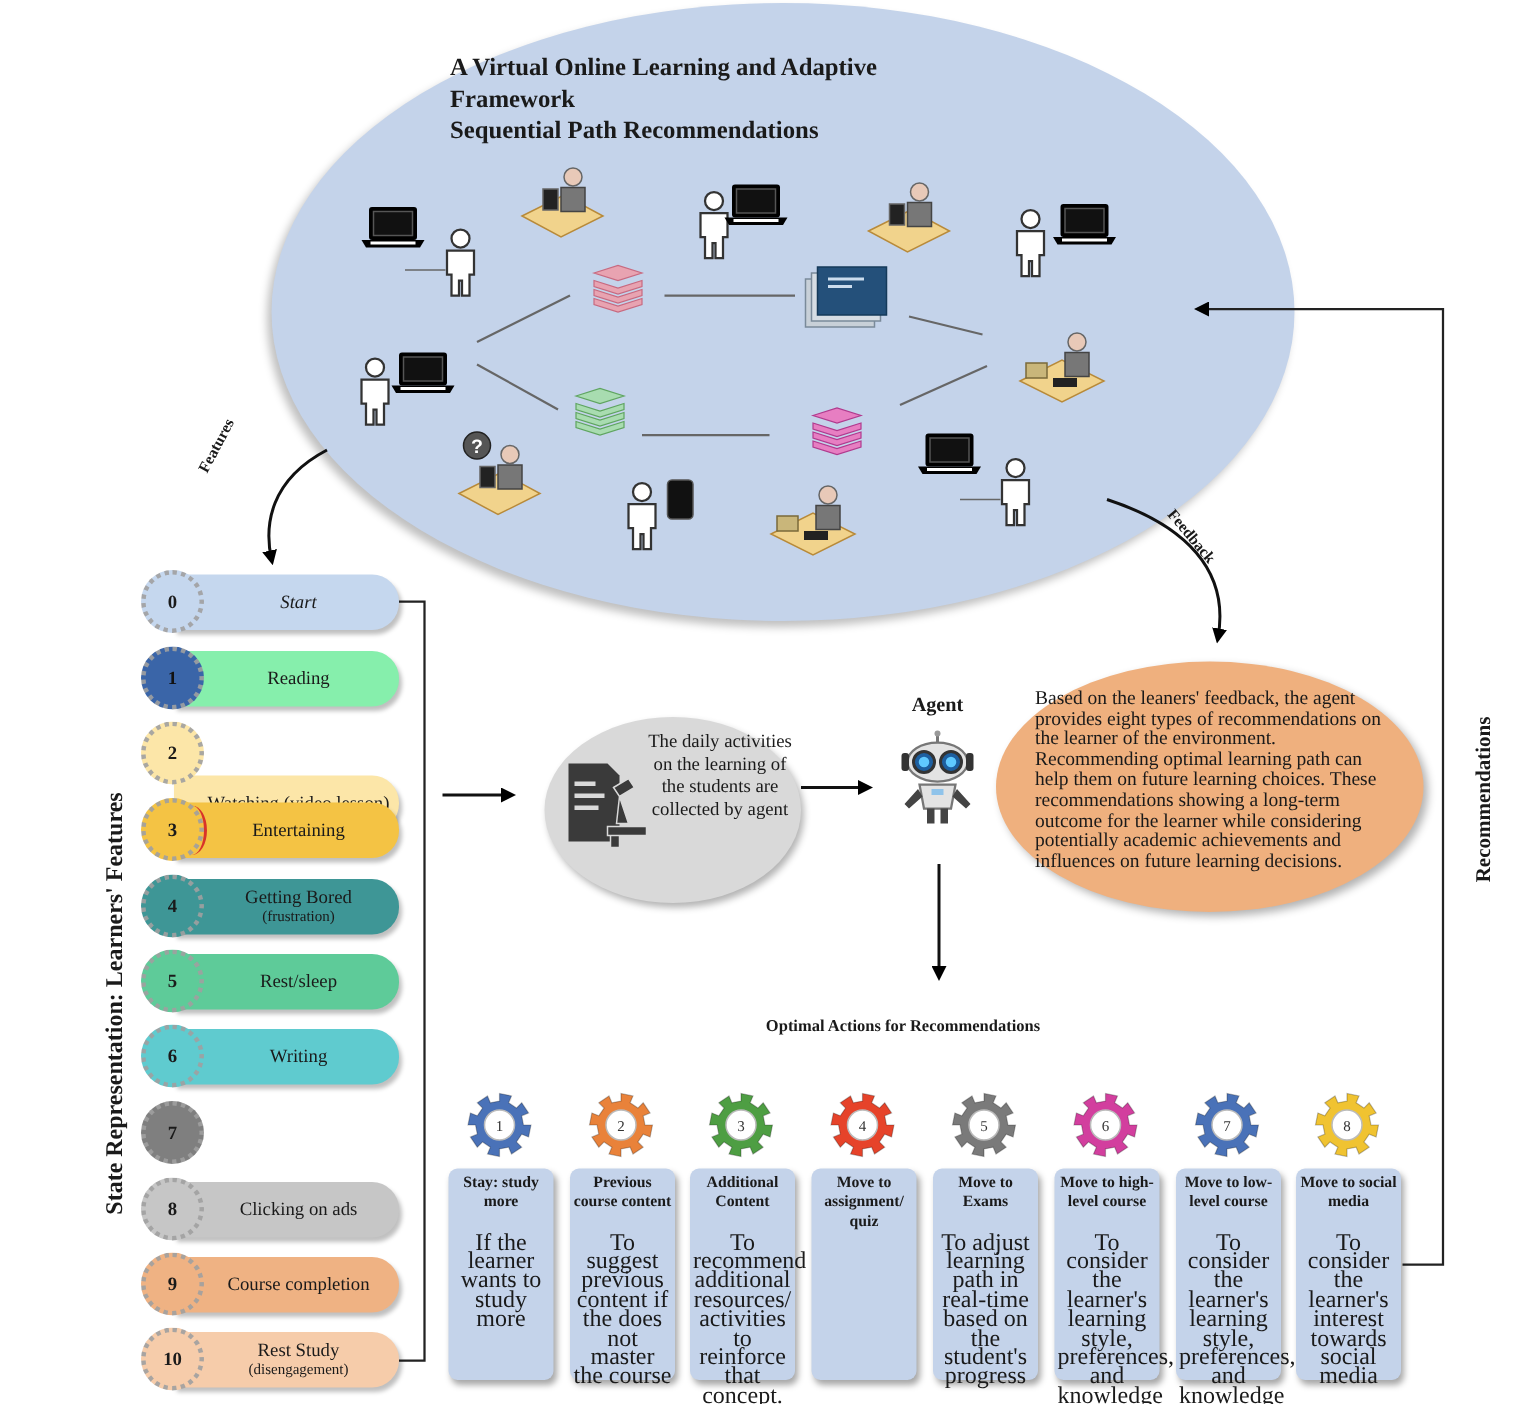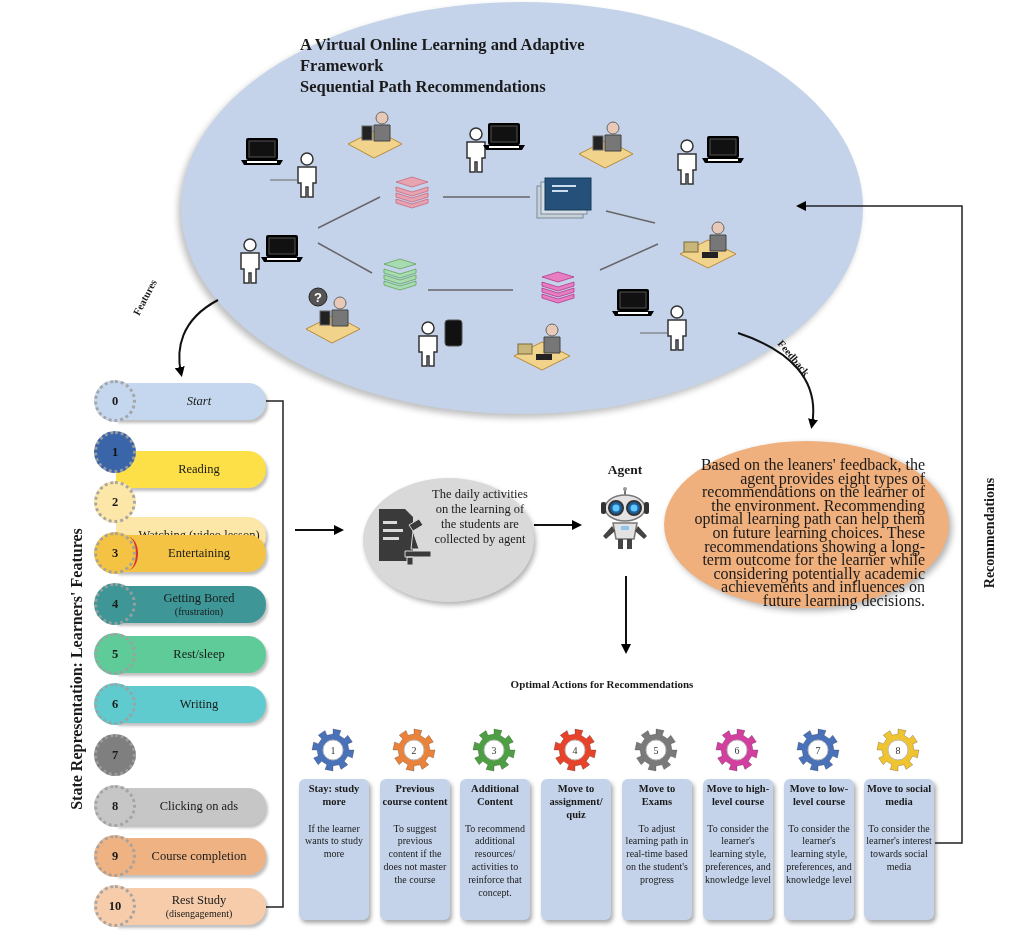--- a/index.html
+++ b/index.html
@@ -25,34 +25,34 @@
   #collect-ellipse { left:363px; top:478px; width:171px; height:124px; border-radius:50%; background:#d9d9d9; box-shadow: 2px 3px 5px rgba(0,0,0,0.3); }
   #collect-text { left:430px; top:487px; width:100px; text-align:center; font-size:12.5px; line-height:15px; }
   #collect-icon { left:377px; top:505px; width:58px; height:64px; }
 
   
   #agent-label { left:590px; top:462px; width:70px; text-align:center; font-weight:bold; font-size:13.5px; }
   #agent-robot { left:596px; top:486px; width:58px; height:66px; }
 
   
   #feedback-ellipse { left:664px; top:441px; width:285px; height:167px; border-radius:50%; background:#efb07e; box-shadow: 3px 3px 6px rgba(0,0,0,0.3); }
-  #feedback-text { left:690px; top:458px; width:235px; text-align:right; font-size:16px; line-height:13.6px; }
+  #feedback-text { left:690px; top:458px; width:235px; text-align:left; font-size:13px; line-height:13.6px; }
 
   
   #features-label { left:131px; top:312px; font-weight:bold; font-size:10.5px; transform:rotate(-62deg); transform-origin:left top; }
   #feedback-label { left:784px; top:338px; font-weight:bold; font-size:10.5px; transform:rotate(50deg); transform-origin:left top; }
 
   #actions-title { left:412px; top:678px; width:380px; text-align:center; font-weight:bold; font-size:11px; }
 
   
   .action { position:absolute; top:727px; width:70px; }
   .action .cog { position:absolute; left:11px; top:0; width:46px; height:46px; }
   .action .card { position:absolute; left:0; top:52px; width:70px; height:141px; background:#c4d3ea; border-radius:6px; box-shadow: 2px 3px 4px rgba(0,0,0,0.35); text-align:center; font-size:10.5px; line-height:12.8px; padding:4px 2px; box-sizing:border-box; }
   .action .card .ttl { font-weight:bold; font-size:10.5px; margin-bottom:14px; }
-  .action .card .desc { font-size:10px; }
+  .action .card .desc { font-size:16px; }
   .cog-num { font-size:10px; font-family:"Liberation Serif", serif; }
 </style>
 </head>
 <body>
 
 <div class="abs" id="framework-ellipse"></div>
 <div class="abs" id="framework-title">
   <div>A Virtual Online Learning and Adaptive</div>
   <div>Framework</div>
   <div>Sequential Path Recommendations</div>
@@ -181,21 +181,21 @@
 <div id="states">
     <div class="state" style="top: 383px;">
       <div class="pill" style="background: rgb(197, 215, 238); font-style: italic;">
         <span>Start</span>
       </div>
       <div class="gear" style="background: rgb(197, 215, 238);">
         <span>0</span>
       </div>
     </div>
     <div class="state" style="top: 434px;">
-      <div class="pill" style="background: #fde047; margin-top: 17px;">
+      <div class="pill" style="background: #86efac;">
         <span>Reading</span>
       </div>
       <div class="gear" style="background: rgb(58, 101, 168); color: rgb(17, 17, 17);">
         <span>1</span>
       </div>
     </div>
     <div class="state" style="top: 484px;">
       <div class="pill" style="background: rgb(252, 230, 168); margin-top: 33px;">
         <span>Watching (video lesson)</span>
       </div>

